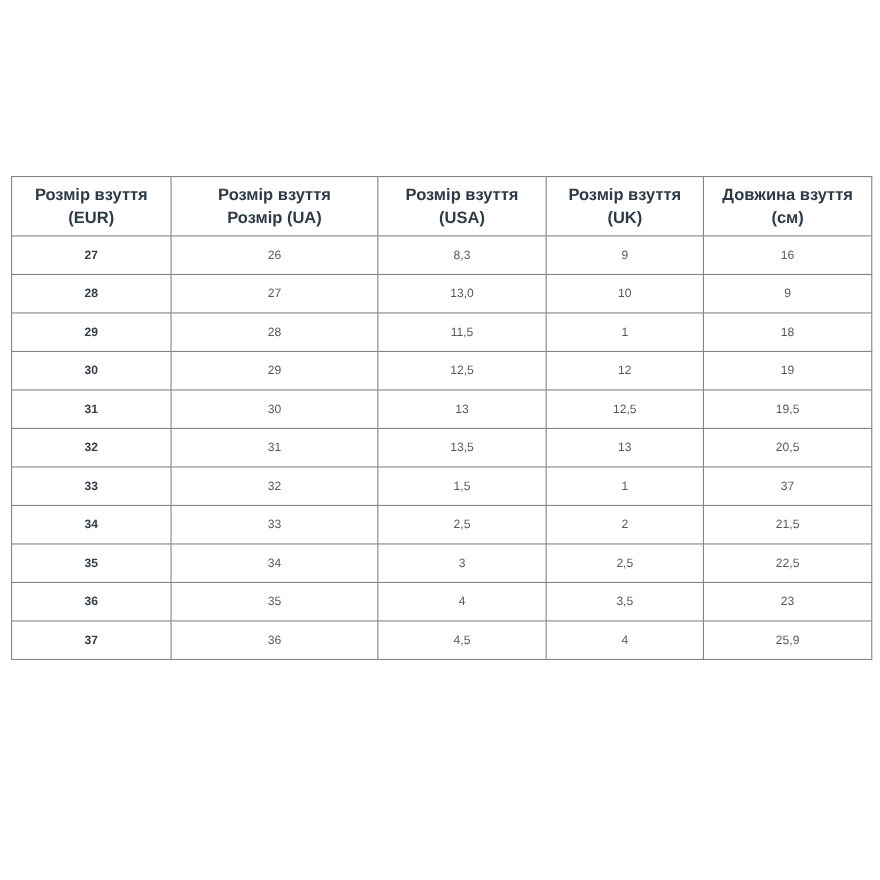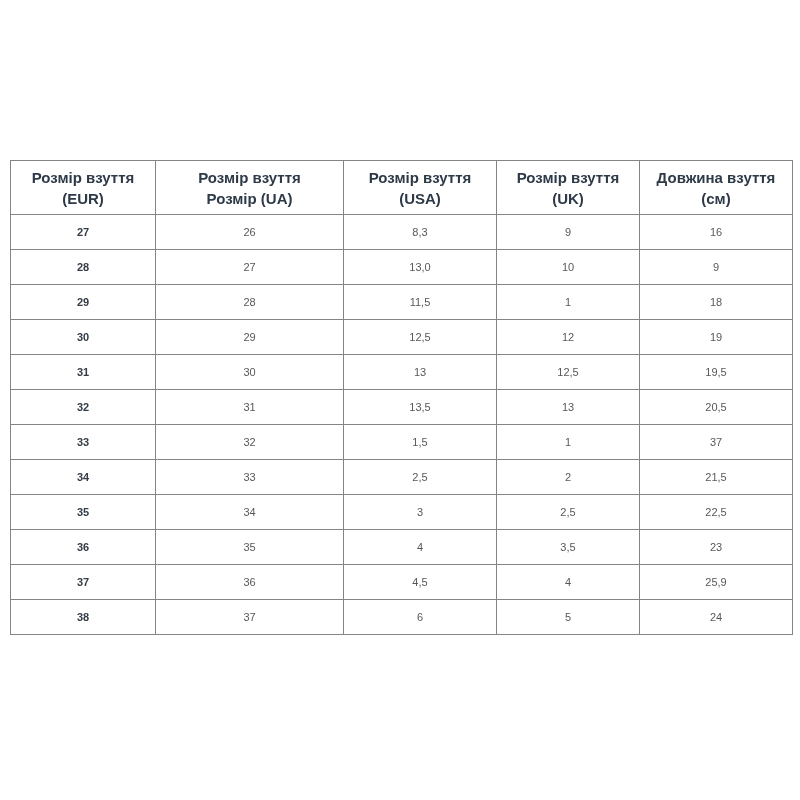--- a/index.html
+++ b/index.html
@@ -155,22 +155,15 @@
           <td class="col-uk">3,5</td>
           <td class="col-cm">23</td>
         </tr>
         <tr>
           <td class="col-eur">37</td>
           <td class="col-ua">36</td>
           <td class="col-usa">4,5</td>
           <td class="col-uk">4</td>
           <td class="col-cm">25,9</td>
         </tr>
-        <tr>
-          <td class="col-eur">38</td>
-          <td class="col-ua">37</td>
-          <td class="col-usa">6</td>
-          <td class="col-uk">5</td>
-          <td class="col-cm">24</td>
-        </tr>
       </tbody>
   </table>
 </div>
 
 </body></html>

